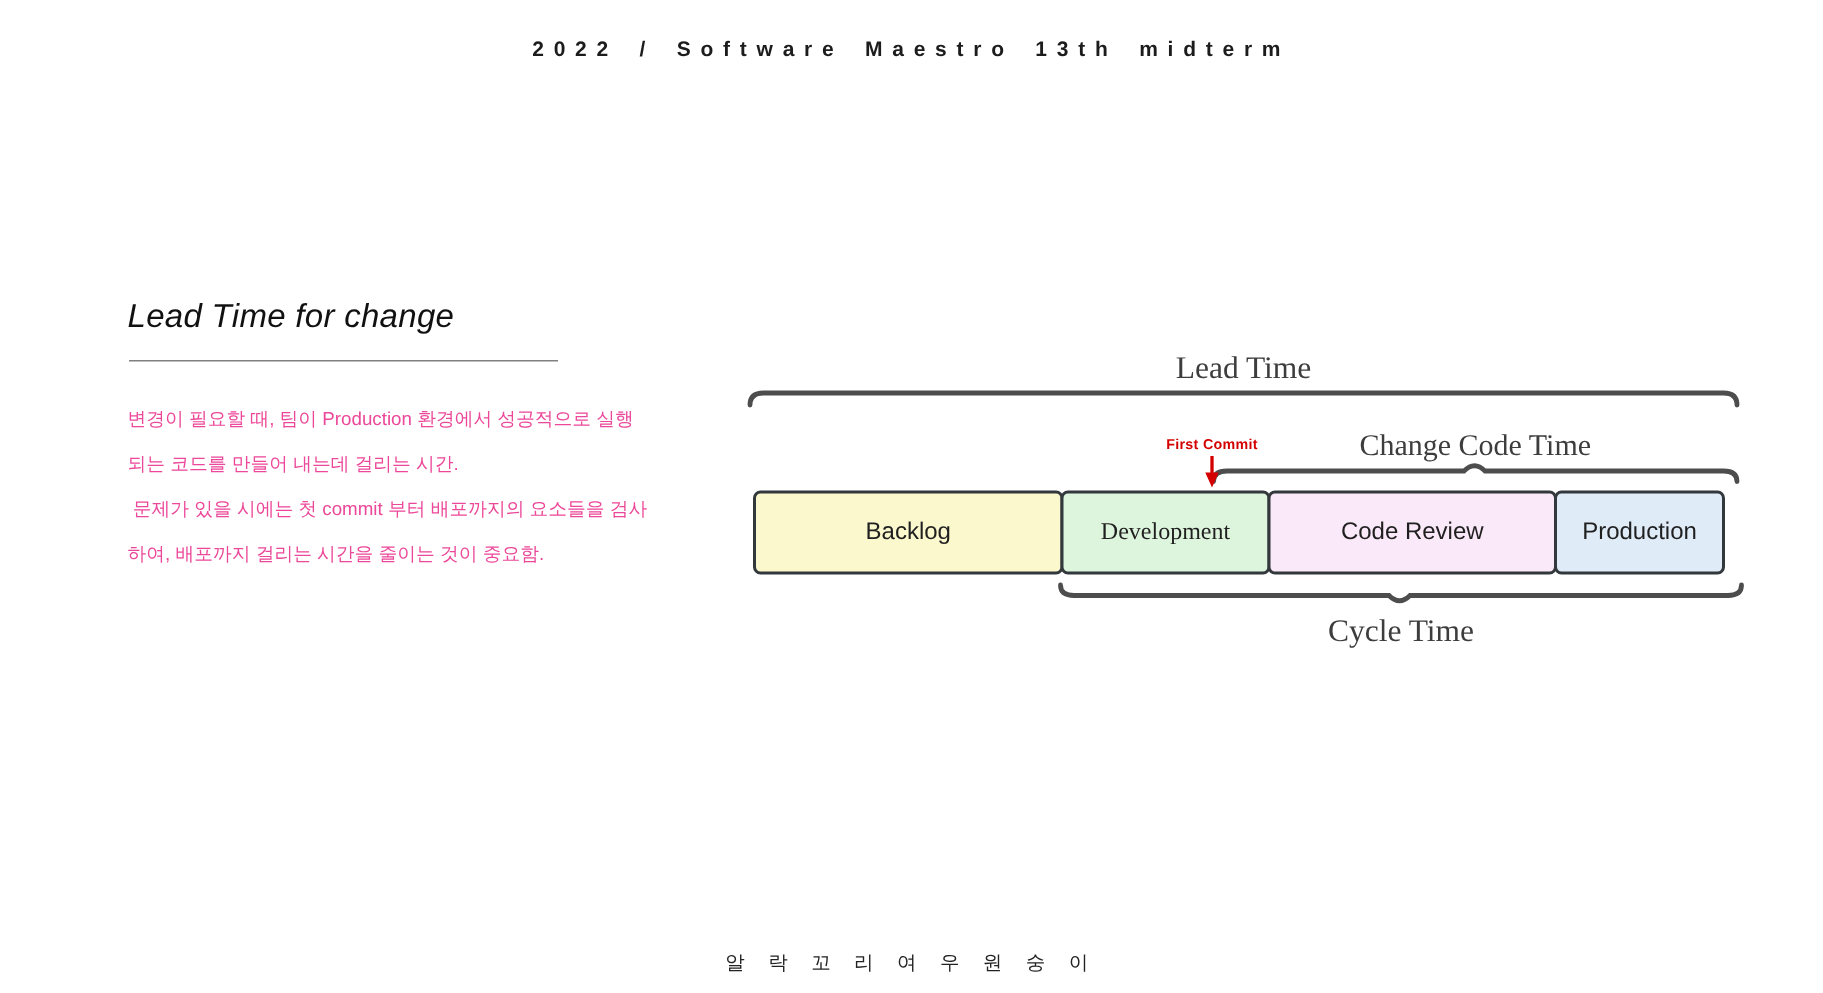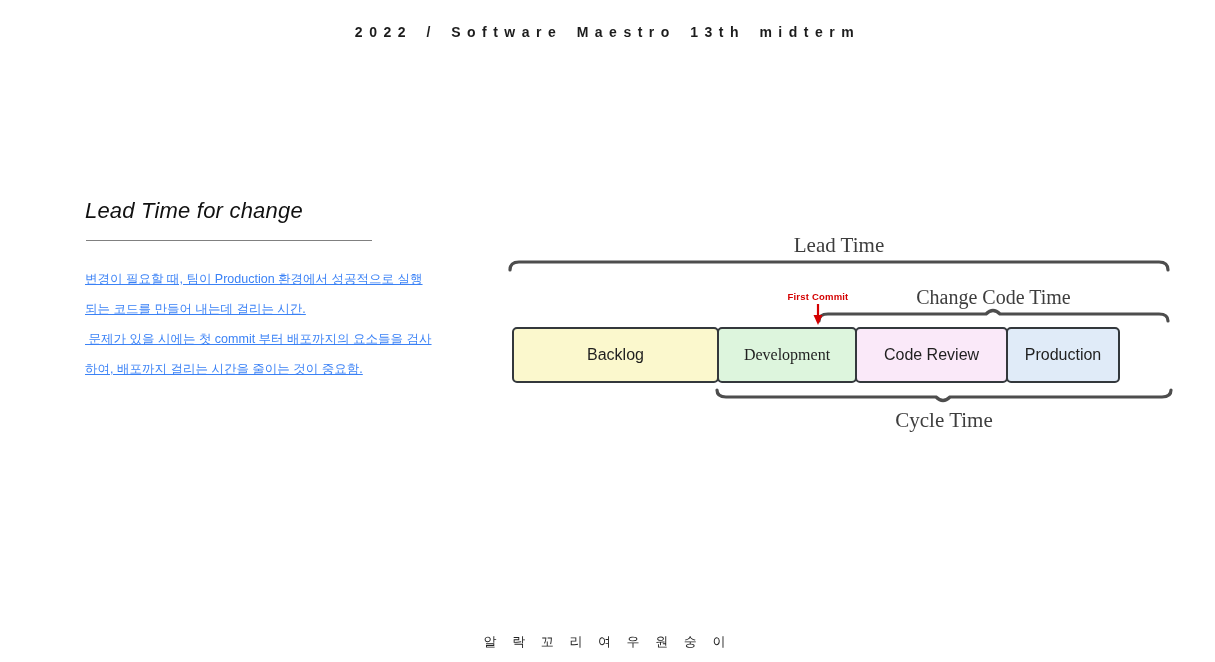--- a/index.html
+++ b/index.html
@@ -39,28 +39,27 @@
     left: 86px; top: 240px;
     width: 286px; height: 1px;
     background: #808080;
   }
   .body-text {
     position: absolute;
     left: 85px; top: 264px;
     width: 395px;
     font-size: 12.5px;
     line-height: 30px;
-    color: #3b82f6;
-    text-decoration: underline;
+    color: #ec4899;
   }
   .body-line { white-space: pre; }
   
   .diagram {
     position: absolute;
-    left: 500px; top: 230px;
+    left: 490px; top: 230px;
     width: 690px; height: 215px;
   }
   .diagram svg { position: absolute; left: 0; top: 0; }
   .hand-label {
     position: absolute;
     text-align: center;
     font-family: cursive;
     color: #3d3d3d;
     white-space: nowrap;
   }
@@ -87,21 +86,21 @@
     border-radius: 5px;
     display: flex;
     align-items: center;
     justify-content: center;
     font-size: 16px;
     color: #1f1f1f;
   }
   .stage + .stage { margin-left: -2px; }
   .stage-backlog     { width: 207px; }
   .stage-development { width: 140px; font-family: Liberation Serif, serif; }
-  .stage-code-review { width: 153px; }
+  .stage-code-review { width: 193px; }
   .stage-deployment  { width: 114px; }
   
   .footer-text {
     position: absolute;
     left: 0; top: 633px; width: 100%;
     text-align: center;
     font-size: 13px;
     letter-spacing: 6px;
     color: #222222;
   }

